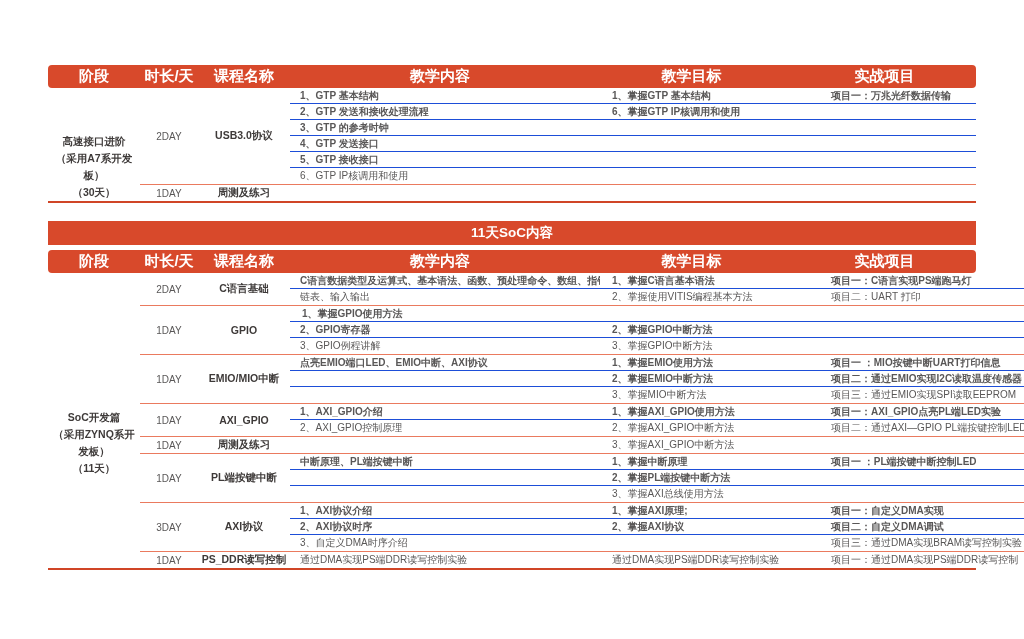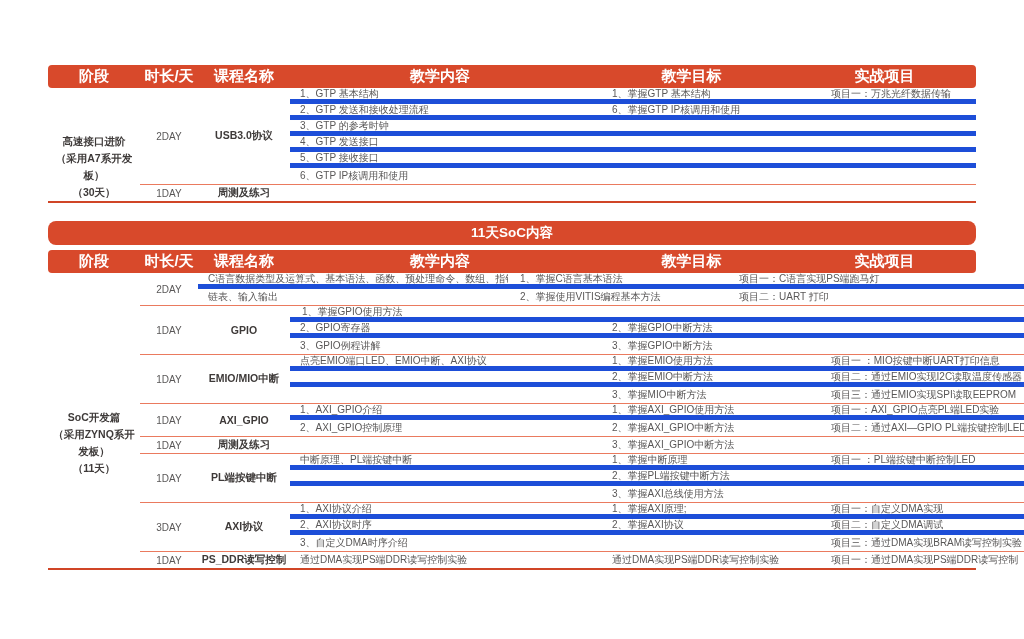--- a/index.html
+++ b/index.html
@@ -35,32 +35,32 @@
   .groups{flex:1;display:flex;flex-direction:column;}
   .group{display:flex;}
   .group + .group{border-top:1px solid #ea7a5e;}
   .gcell{
     display:flex;align-items:center;justify-content:center;text-align:center;
     font-size:10px;color:#595757;
   }
   .gcell.course{font-weight:bold;color:#3e3a39;font-size:10.5px;}
   .rows{flex:1;display:flex;flex-direction:column;}
   .subrow{display:flex;height:16px;}
-  .subrow:not(:last-child) > .c{border-bottom:5px solid #1d4ed8;}
+  .subrow:not(:last-child) > .c{border-bottom:1px solid #1d4ed8;font-weight:bold;}
   .c{
     display:flex;align-items:center;font-size:10px;color:#595757;
     white-space:nowrap;overflow:hidden;
   }
   .c.content{padding-left:10px;}
   .c.goal{padding-left:12px;}
   .c.project{padding-left:16px;}
 
   
   .banner{
-    margin:18px 0 5px 0;height:24px;border-radius:8px;
+    margin:18px 0 5px 0;height:24px;border-radius:0;
     display:flex;align-items:center;justify-content:center;
     color:#fff;font-weight:bold;font-size:13.5px;
   }
 </style>
 </head>
 <body>
 
 <div class="page">
   <div id="table1">
       <div class="ctable">
@@ -145,20 +145,21 @@
         </div>
         <div class="tbody">
           <div class="stage-cell">
             <div class="stage-line">SoC开发篇</div>
             <div class="stage-line">（采用ZYNQ系开发板）</div>
             <div class="stage-line">（11天）</div>
           </div>
           <div class="groups">
             <div class="group">
               <div class="gcell w-dur">2DAY</div>
+              <div class="gcell course w-course">C语言基础</div>
               <div class="rows">
                 <div class="subrow">
                   <div class="c content w-content">C语言数据类型及运算式、基本语法、函数、预处理命令、数组、指针、结构体、</div>
                   <div class="c goal w-goal">1、掌握C语言基本语法</div>
                   <div class="c project w-project">项目一：C语言实现PS端跑马灯</div>
                 </div>
                 <div class="subrow">
                   <div class="c content w-content">链表、输入输出</div>
                   <div class="c goal w-goal">2、掌握使用VITIS编程基本方法</div>
                   <div class="c project w-project">项目二：UART 打印</div>

